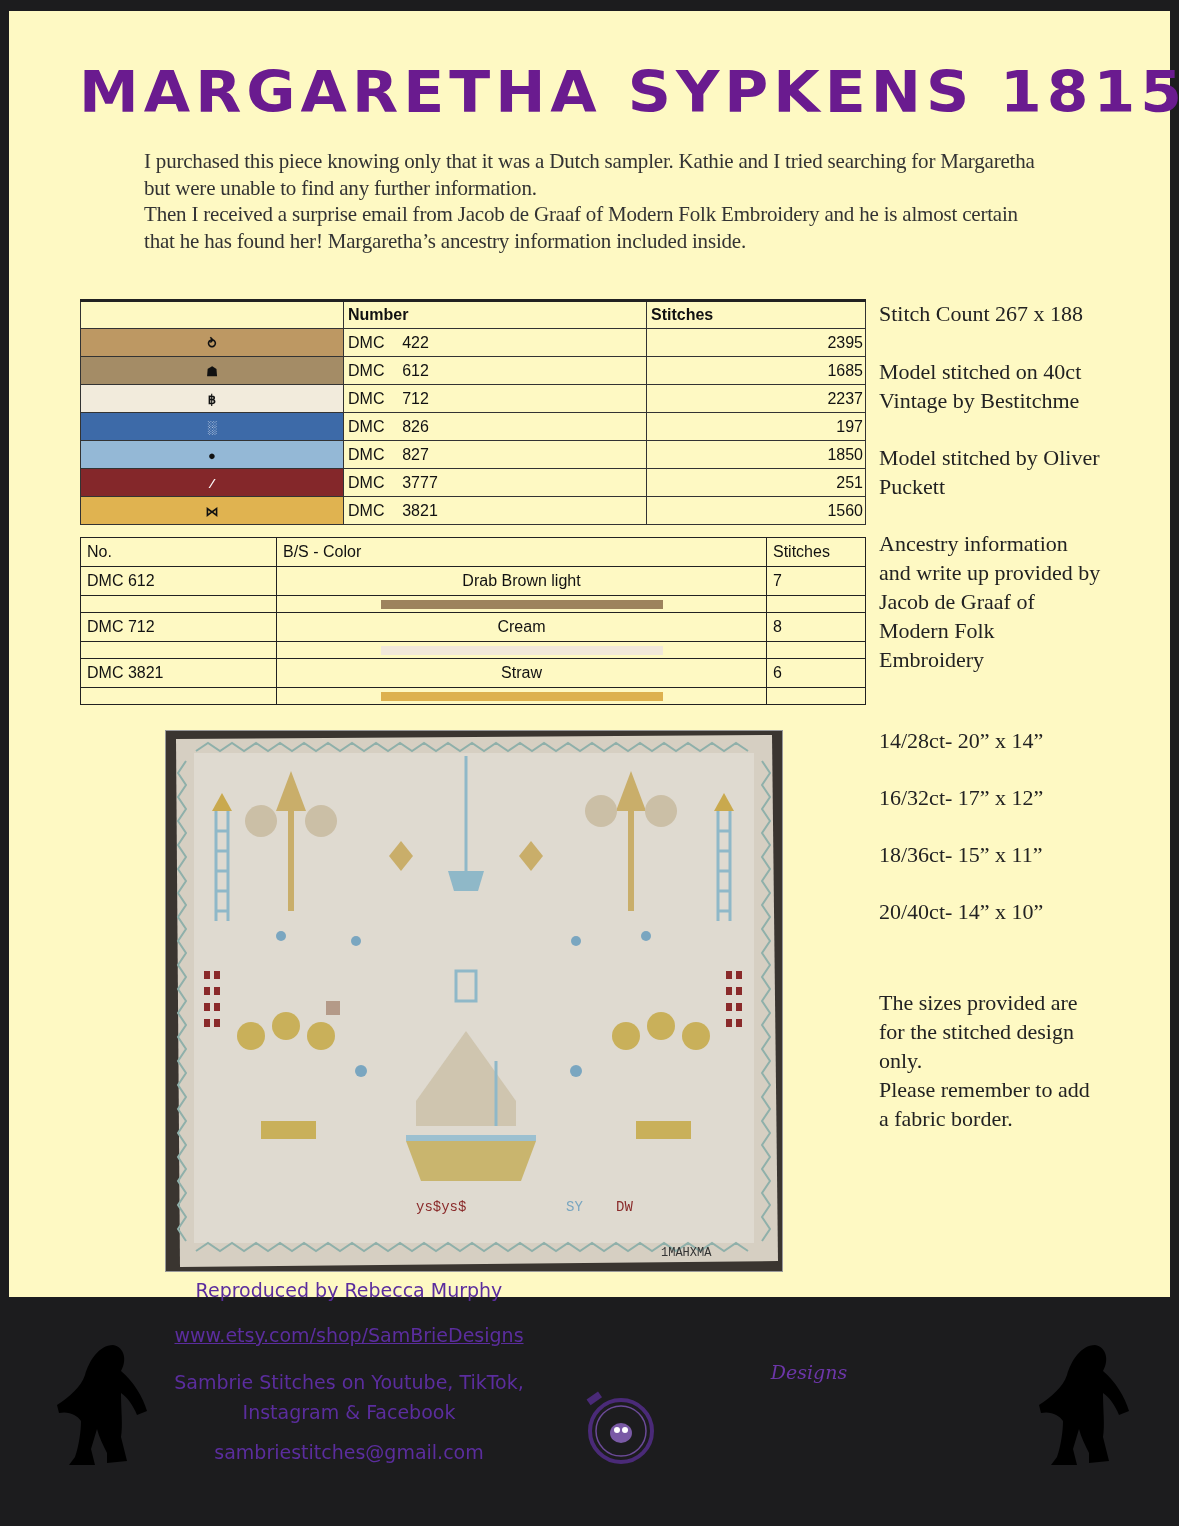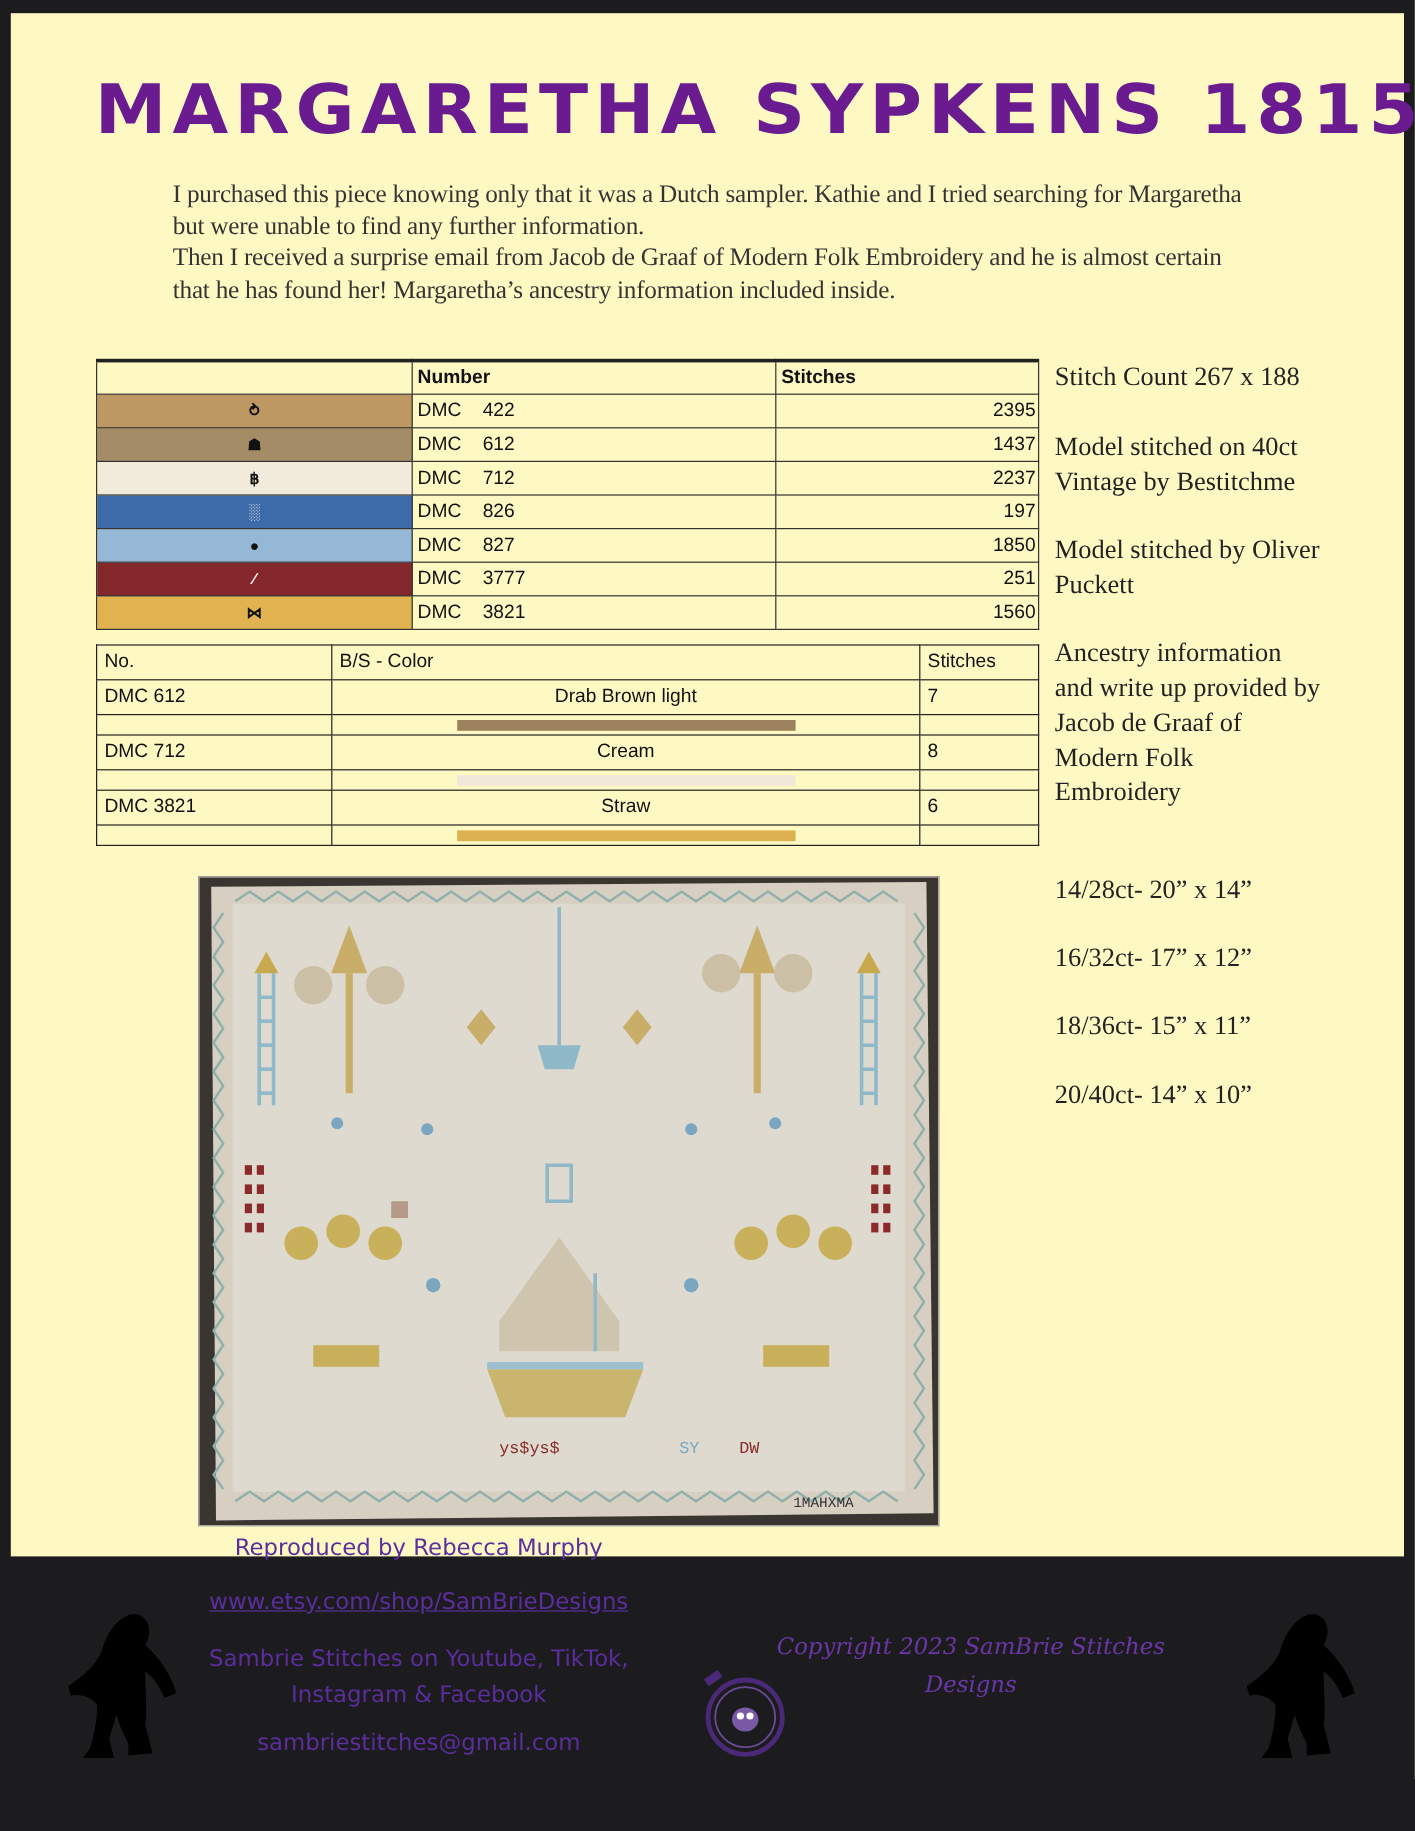--- a/index.html
+++ b/index.html
@@ -109,21 +109,21 @@
     </tbody>
       <tbody id="key-body">
         <tr>
           <td class="sw" style="background: rgb(189, 152, 99);"><span class="sym" style="color: rgb(17, 17, 17);">⥁</span></td>
           <td class="num"><span>DMC</span>&nbsp;&nbsp;&nbsp;&nbsp;<span>422</span></td>
           <td class="cnt">2395</td>
         </tr>
         <tr>
           <td class="sw" style="background: rgb(164, 140, 102);"><span class="sym" style="color: rgb(17, 17, 17);">☗</span></td>
           <td class="num"><span>DMC</span>&nbsp;&nbsp;&nbsp;&nbsp;<span>612</span></td>
-          <td class="cnt">1437</td>
+          <td class="cnt">1685</td>
         </tr>
         <tr>
           <td class="sw" style="background: rgb(242, 235, 220);"><span class="sym" style="color: rgb(17, 17, 17);">฿</span></td>
           <td class="num"><span>DMC</span>&nbsp;&nbsp;&nbsp;&nbsp;<span>712</span></td>
           <td class="cnt">2237</td>
         </tr>
         <tr>
           <td class="sw" style="background: rgb(61, 106, 168);"><span class="sym" style="color: rgb(255, 255, 255);">░</span></td>
           <td class="num"><span>DMC</span>&nbsp;&nbsp;&nbsp;&nbsp;<span>826</span></td>
           <td class="cnt">197</td>
@@ -217,20 +217,27 @@
     </div>
   <div class="side" style="top:772px;text-align:right;">
       <p>16/32ct- 17” x 12”</p>
     </div>
   <div class="side" style="top:829px;">
       <p>18/36ct- 15” x 11”</p>
     </div>
   <div class="side" style="top:886px;">
       <p>20/40ct- 14” x 10”</p>
     </div>
+  <div class="side" style="top:977px;">
+    <p>The sizes provided are</p>
+    <p>for the stitched design</p>
+    <p>only.</p>
+    <p>Please remember to add</p>
+    <p>a fabric border.</p>
+  </div>
 
   <div class="photo">
     <svg viewBox="0 0 616 540" preserveAspectRatio="none">
       <rect x="0" y="0" width="616" height="540" fill="#3a3530"></rect>
       <path d="M10 8 L606 4 L612 530 L14 536 Z" fill="#d6cfc2"></path>
       <rect x="28" y="22" width="560" height="490" fill="#dfdad0"></rect>
       <polyline fill="none" stroke="#8fb0aa" stroke-width="2" points="30,20 42,12 54,20 66,12 78,20 90,12 102,20 114,12 126,20 138,12 150,20 162,12 174,20 186,12 198,20 210,12 222,20 234,12 246,20 258,12 270,20 282,12 294,20 306,12 318,20 330,12 342,20 354,12 366,20 378,12 390,20 402,12 414,20 426,12 438,20 450,12 462,20 474,12 486,20 498,12 510,20 522,12 534,20 546,12 558,20 570,12 582,20"></polyline>
       <polyline fill="none" stroke="#8fb0aa" stroke-width="2" points="30,520 42,512 54,520 66,512 78,520 90,512 102,520 114,512 126,520 138,512 150,520 162,512 174,520 186,512 198,520 210,512 222,520 234,512 246,520 258,512 270,520 282,512 294,520 306,512 318,520 330,512 342,520 354,512 366,520 378,512 390,520 402,512 414,520 426,512 438,520 450,512 462,520 474,512 486,520 498,512 510,520 522,512 534,520 546,512 558,520 570,512 582,520"></polyline>
       <polyline fill="none" stroke="#8fb0aa" stroke-width="2" points="20,30 12,42 20,54 12,66 20,78 12,90 20,102 12,114 20,126 12,138 20,150 12,162 20,174 12,186 20,198 12,210 20,222 12,234 20,246 12,258 20,270 12,282 20,294 12,306 20,318 12,330 20,342 12,354 20,366 12,378 20,390 12,402 20,414 12,426 20,438 12,450 20,462 12,474 20,486 12,498 20,510"></polyline>
       <polyline fill="none" stroke="#8fb0aa" stroke-width="2" points="596,30 604,42 596,54 604,66 596,78 604,90 596,102 604,114 596,126 604,138 596,150 604,162 596,174 604,186 596,198 604,210 596,222 604,234 596,246 604,258 596,270 604,282 596,294 604,306 596,318 604,330 596,342 604,354 596,366 604,378 596,390 604,402 596,414 604,426 596,438 604,450 596,462 604,474 596,486 604,498 596,510"></polyline>
@@ -336,21 +343,20 @@
   <div class="footer-purple" style="left:150px; top:1313px; width:380px;">
     <a>www.etsy.com/shop/SamBrieDesigns</a>
   </div>
   <div class="footer-purple" style="left:140px; top:1356px; width:400px; line-height:30px;text-align:center;">
     <div>Sambrie Stitches on Youtube, TikTok,</div>
     <div>Instagram &amp; Facebook</div>
   </div>
   <div class="footer-purple" style="left:150px; top:1430px; width:380px;">sambriestitches@gmail.com</div>
 
   <div class="script" style="left:610px; top:1345px; width:380px; line-height:32px;">
-    <div>Copyright 2023 SamBrie Stitches</div>
     <div>Designs</div>
   </div>
 
   <svg class="bigfoot" style="left:572px; top:1378px;" width="76" height="76" viewBox="0 0 76 76">
     <rect x="6" y="6" width="14" height="7" fill="#4a2a78" transform="rotate(-35 13 9)"></rect>
     <circle cx="40" cy="42" r="31" fill="none" stroke="#4a2a78" stroke-width="4"></circle>
     <circle cx="40" cy="42" r="25" fill="none" stroke="#6b4a98" stroke-width="1.5"></circle>
     <ellipse cx="40" cy="44" rx="11" ry="10" fill="#7a5aa6"></ellipse>
     <circle cx="36" cy="41" r="3" fill="#fff"></circle>
       <circle cx="44" cy="41" r="3" fill="#fff"></circle>

